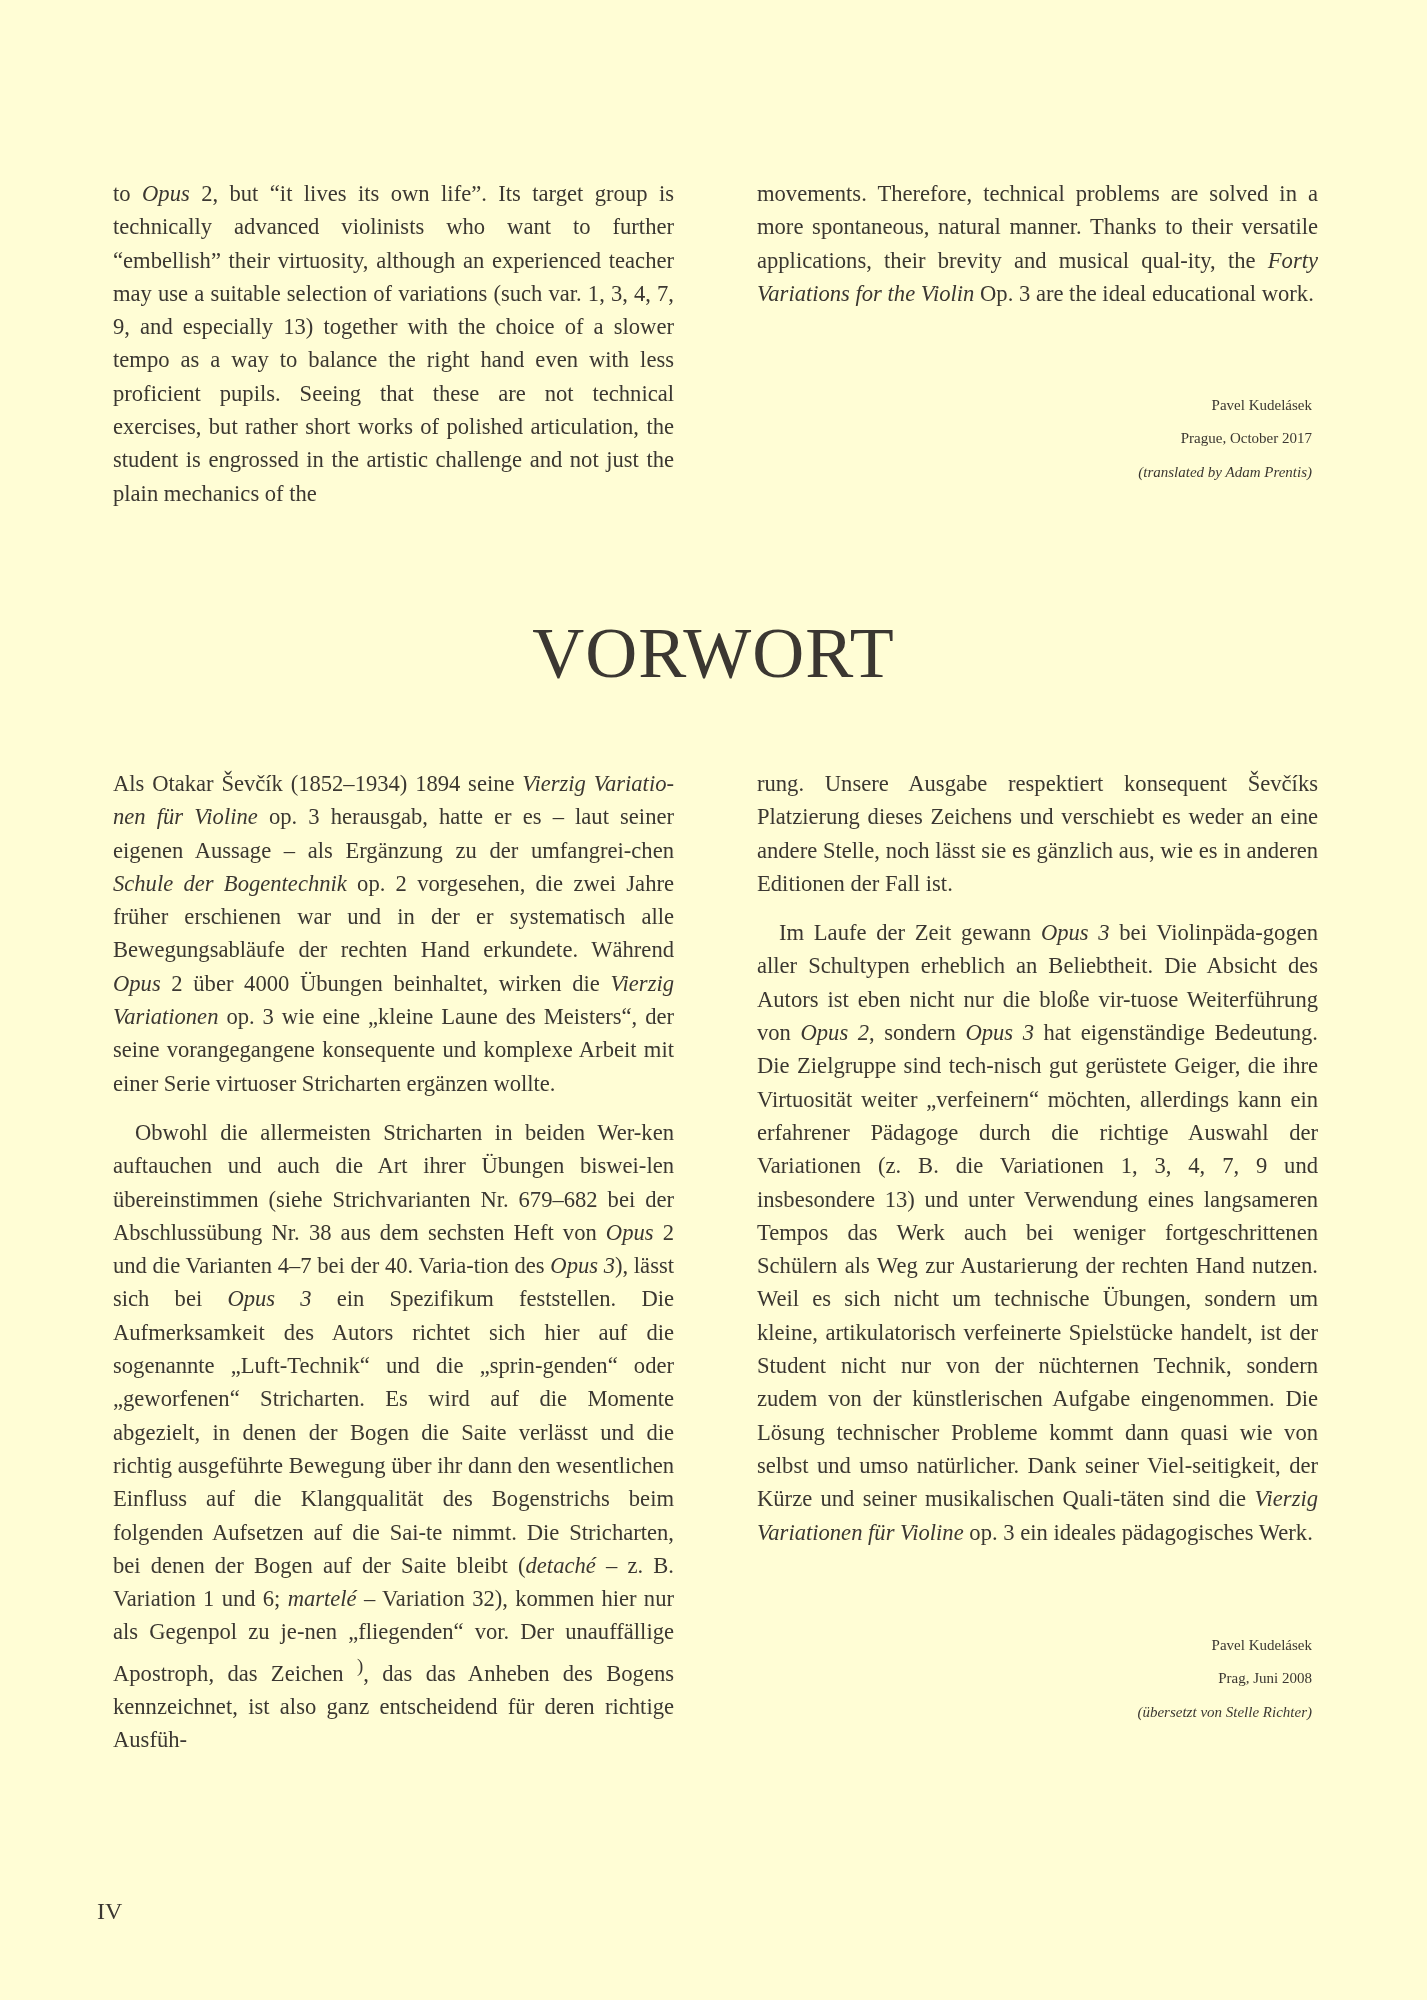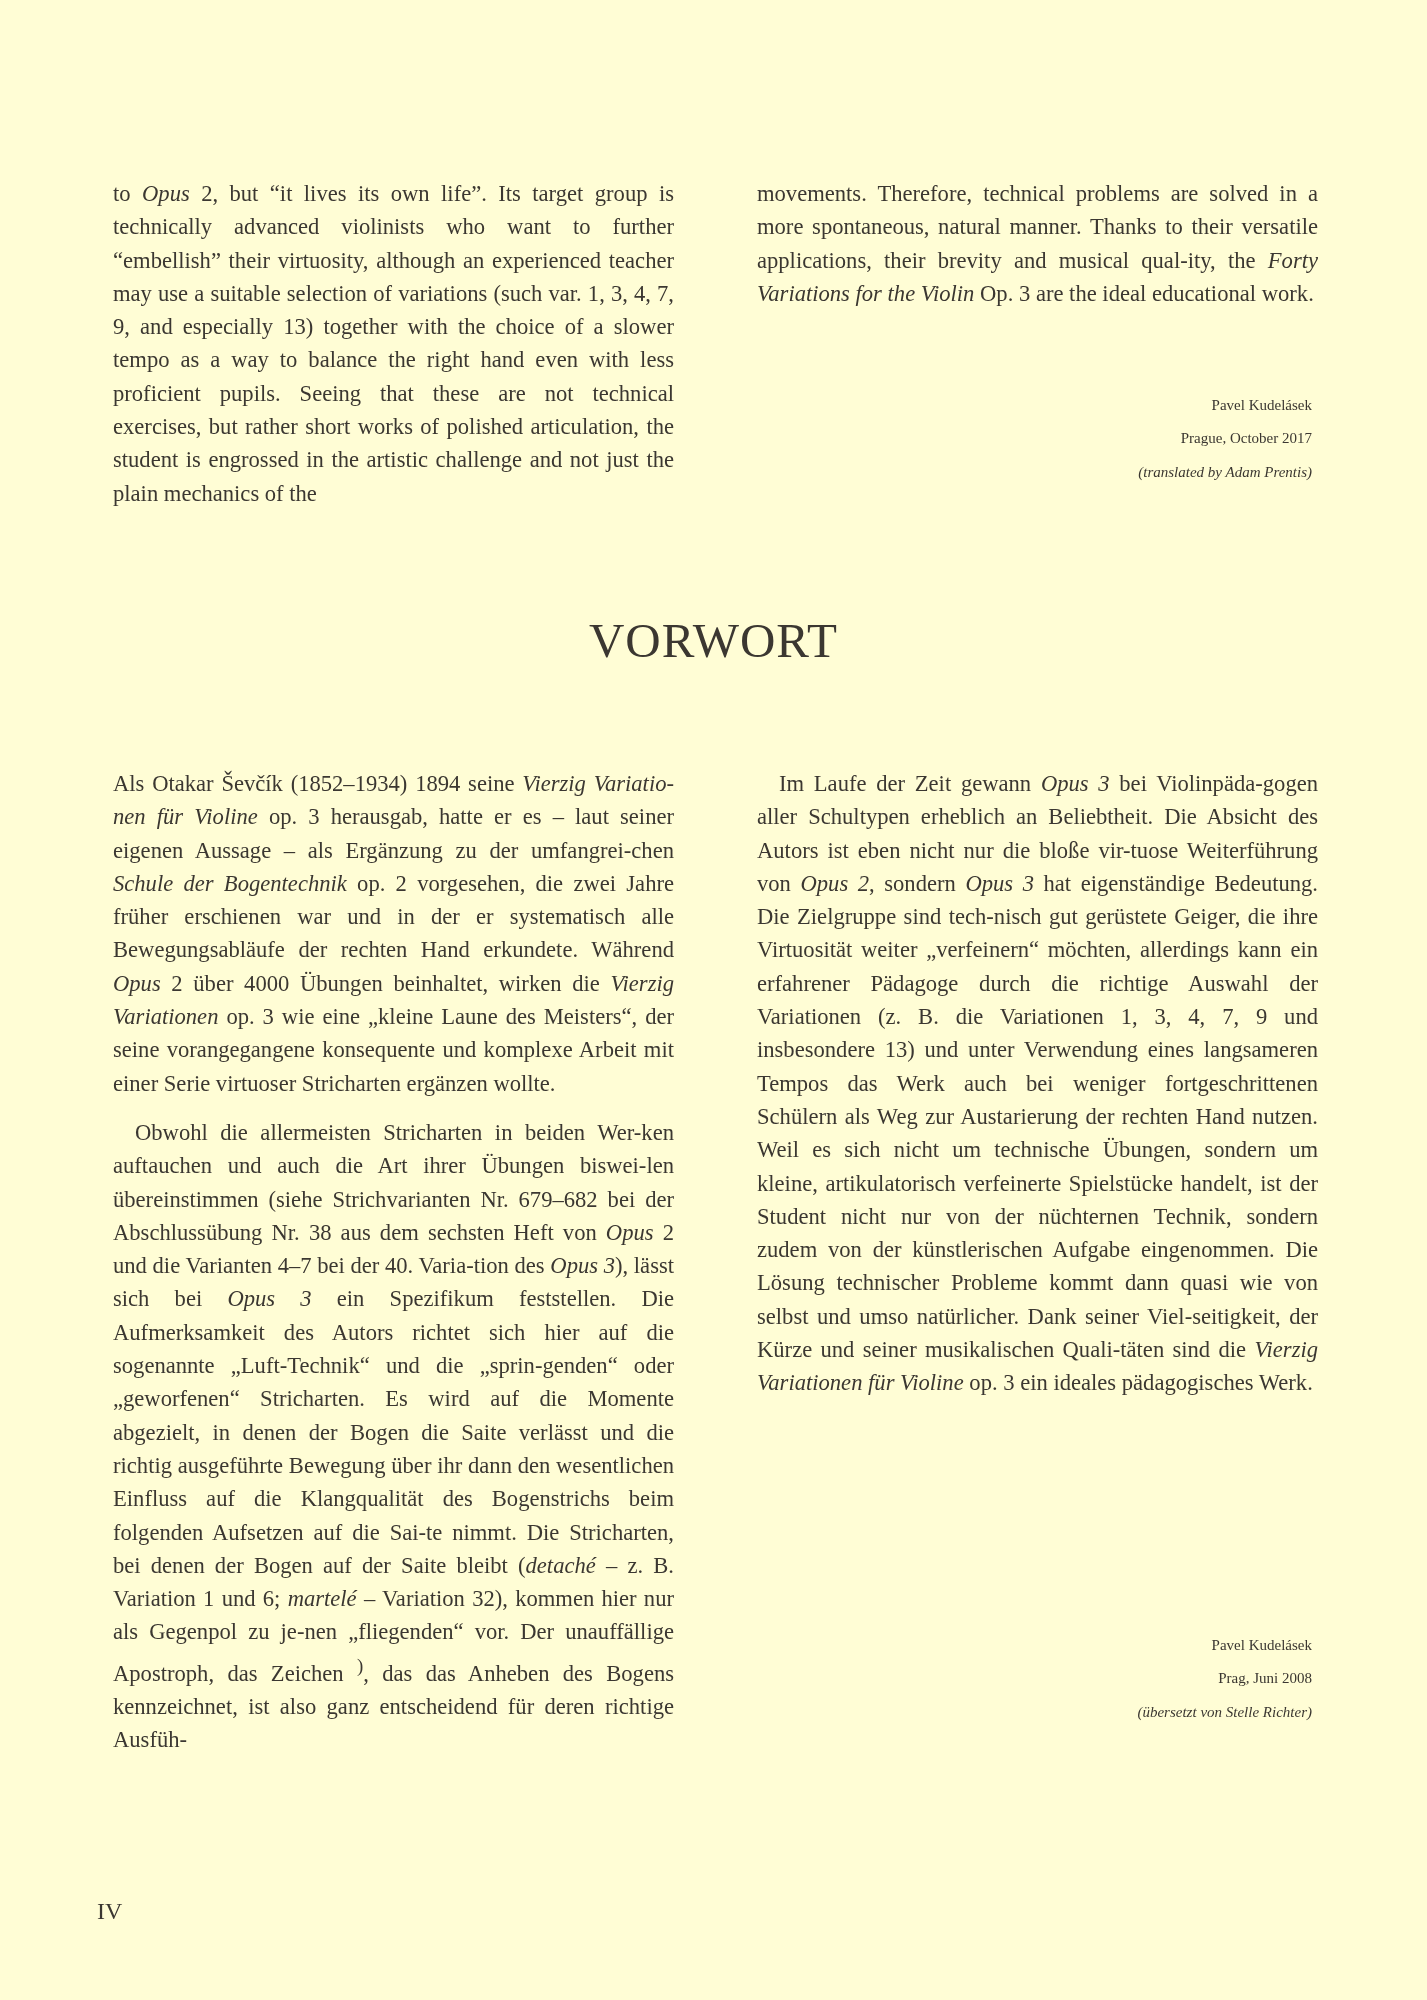--- a/index.html
+++ b/index.html
@@ -45,21 +45,21 @@
       margin-left: 24px;
     }
     .sig-en { top: 389px; }
     .sig-de { top: 1629px; }
     .heading {
       position: absolute;
       left: 0;
       width: 1427px;
       top: 612px;
       text-align: center;
-      font-size: 49px;
+      font-size: 72px;
       letter-spacing: 1px;
       font-weight: normal;
       margin: 0;
       color: #3b3731;
     }
     .page-number {
       position: absolute;
       left: 97px;
       top: 1866px;
       font-size: 24px;
@@ -85,20 +85,21 @@
 </div>
 
 <h1 class="heading">VORWORT</h1>
 
 <div class="col col-left-bottom">
   <p>Als Otakar Ševčík (1852–1934) 1894 seine <em>Vierzig Variatio-nen für Violine</em> op. 3 herausgab, hatte er es – laut seiner eigenen Aussage – als Ergänzung zu der umfangrei-chen <em>Schule der Bogentechnik</em> op. 2 vorgesehen, die zwei Jahre früher erschienen war und in der er systematisch alle Bewegungsabläufe der rechten Hand erkundete. Während <em>Opus</em> 2 über 4000 Übungen beinhaltet, wirken die <em>Vierzig Variationen</em> op. 3 wie eine „kleine Laune des Meisters“, der seine vorangegangene konsequente und komplexe Arbeit mit einer Serie virtuoser Stricharten ergänzen wollte.</p>
   <p class="indent">Obwohl die allermeisten Stricharten in beiden Wer-ken auftauchen und auch die Art ihrer Übungen biswei-len übereinstimmen (siehe Strichvarianten Nr. 679–682 bei der Abschlussübung Nr. 38 aus dem sechsten Heft von <em>Opus</em> 2 und die Varianten 4–7 bei der 40. Varia-tion des <em>Opus 3</em>), lässt sich bei <em>Opus 3</em> ein Spezifikum feststellen. Die Aufmerksamkeit des Autors richtet sich hier auf die sogenannte „Luft-Technik“ und die „sprin-genden“ oder „geworfenen“ Stricharten. Es wird auf die Momente abgezielt, in denen der Bogen die Saite verlässt und die richtig ausgeführte Bewegung über ihr dann den wesentlichen Einfluss auf die Klangqualität des Bogenstrichs beim folgenden Aufsetzen auf die Sai-te nimmt. Die Stricharten, bei denen der Bogen auf der Saite bleibt (<em>detaché</em> – z. B. Variation 1 und 6; <em>martelé</em> – Variation 32), kommen hier nur als Gegenpol zu je-nen „fliegenden“ vor. Der unauffällige Apostroph, das Zeichen <sup>)</sup>, das das Anheben des Bogens kennzeichnet, ist also ganz entscheidend für deren richtige Ausfüh-</p>
 </div>
 
 <div class="col col-right-bottom">
+  <p>rung. Unsere Ausgabe respektiert konsequent Ševčíks Platzierung dieses Zeichens und verschiebt es weder an eine andere Stelle, noch lässt sie es gänzlich aus, wie es in anderen Editionen der Fall ist.</p>
   <p class="indent">Im Laufe der Zeit gewann <em>Opus 3</em> bei Violinpäda-gogen aller Schultypen erheblich an Beliebtheit. Die Absicht  des Autors ist eben nicht nur die bloße vir-tuose Weiterführung von <em>Opus 2</em>, sondern <em>Opus 3</em> hat eigenständige Bedeutung. Die Zielgruppe sind tech-nisch gut gerüstete Geiger, die ihre Virtuosität weiter „verfeinern“ möchten, allerdings kann ein erfahrener Pädagoge durch die richtige Auswahl der Variationen (z. B. die Variationen 1, 3, 4, 7, 9 und insbesondere 13) und unter Verwendung eines langsameren Tempos das Werk auch bei weniger fortgeschrittenen Schülern als Weg zur Austarierung der rechten Hand nutzen. Weil es sich nicht um technische Übungen, sondern um kleine, artikulatorisch verfeinerte Spielstücke handelt, ist der Student nicht nur von der nüchternen Technik, sondern zudem von der künstlerischen Aufgabe eingenommen. Die Lösung technischer Probleme kommt dann quasi wie von selbst und umso natürlicher. Dank seiner Viel-seitigkeit, der Kürze und seiner musikalischen Quali-täten sind die <em>Vierzig Variationen für Violine</em> op. 3 ein ideales pädagogisches Werk.</p>
 </div>
 
 <div class="signature sig-de">
   <div>Pavel Kudelásek</div>
   <div>Prag, Juni 2008</div>
   <div class="translator">(übersetzt von Stelle Richter)</div>
 </div>
 
 <div class="page-number">IV</div>

